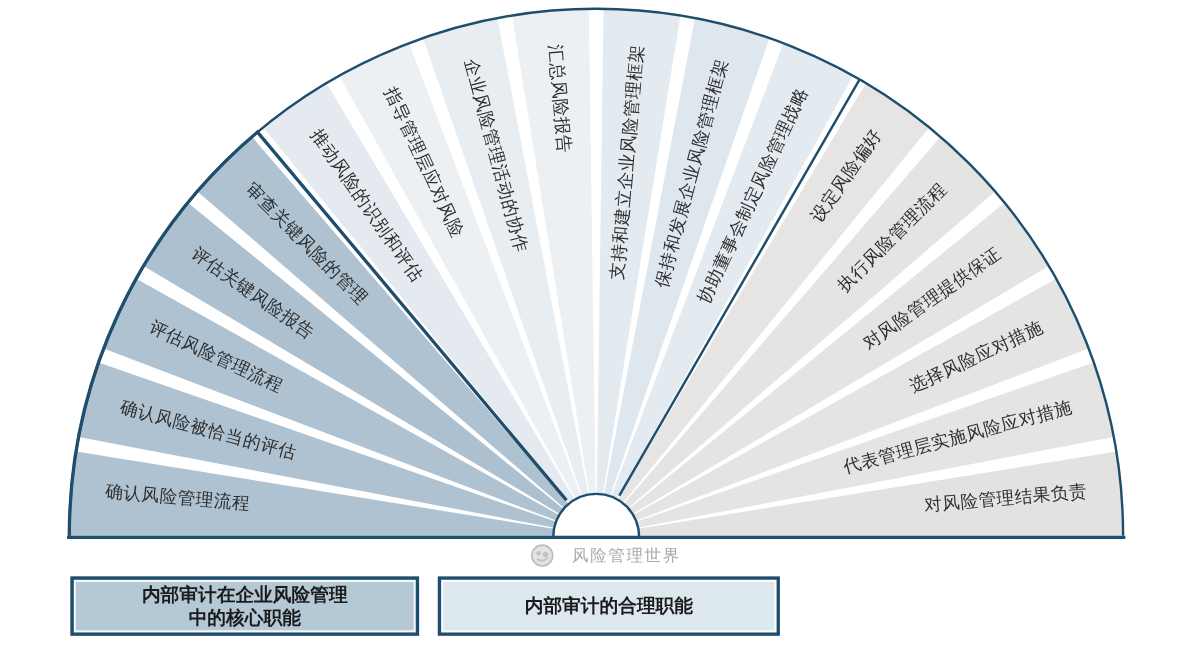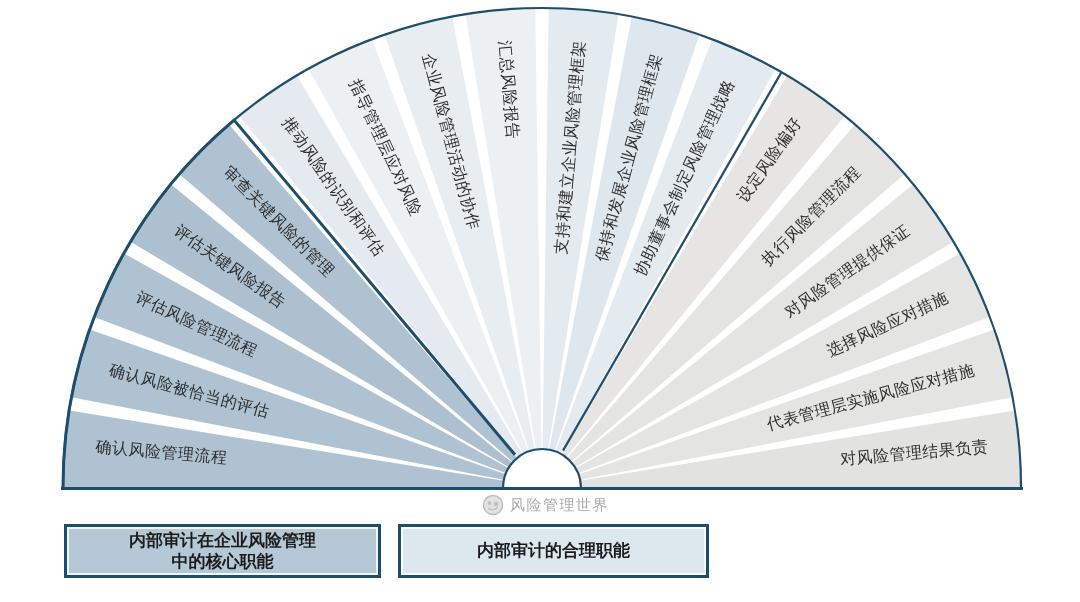--- a/index.html
+++ b/index.html
@@ -9,21 +9,21 @@
   .seg-label{font-size:16px;fill:#2e2e2e;letter-spacing:.5px;
              font-family:"Liberation Serif","DejaVu Serif",serif;}
   .legend-box{position:absolute;top:524px;height:54px;border:3px solid #1f4e6d;
               box-shadow:inset 0 0 0 2px rgba(255,255,255,.85);
               display:flex;align-items:center;justify-content:center;text-align:center;
               font-weight:bold;font-size:17px;color:#1b1b1b;line-height:1.25;
               white-space:pre-line;box-sizing:border-box;}
   .legend-core{left:64px;width:317px;}
   .legend-legit{left:398px;width:311px;}
   .legend-avoid{left:732px;width:308px;}
-  .watermark{position:absolute;left:482px;top:494px;display:flex;align-items:center;gap:6px;
+  .watermark{position:absolute;left:482px;top:494px;display:flex;align-items:center;gap:16px;
              color:#a9a9a9;font-size:15px;letter-spacing:1.5px;}
   .watermark svg{display:block;}
 </style>
 </head>
 <body>
 
 <div class="stage">
 
   <svg class="fan" width="1080" height="602" viewBox="0 0 1080 602">
       <path d="M 516.00 487.00 L 63.00 487.00 A 479 479 0 0 1 69.16 410.42 L 516.33 482.84 A 26 26 0 0 0 516.00 487.00 Z" fill="#afc2d1"></path>

